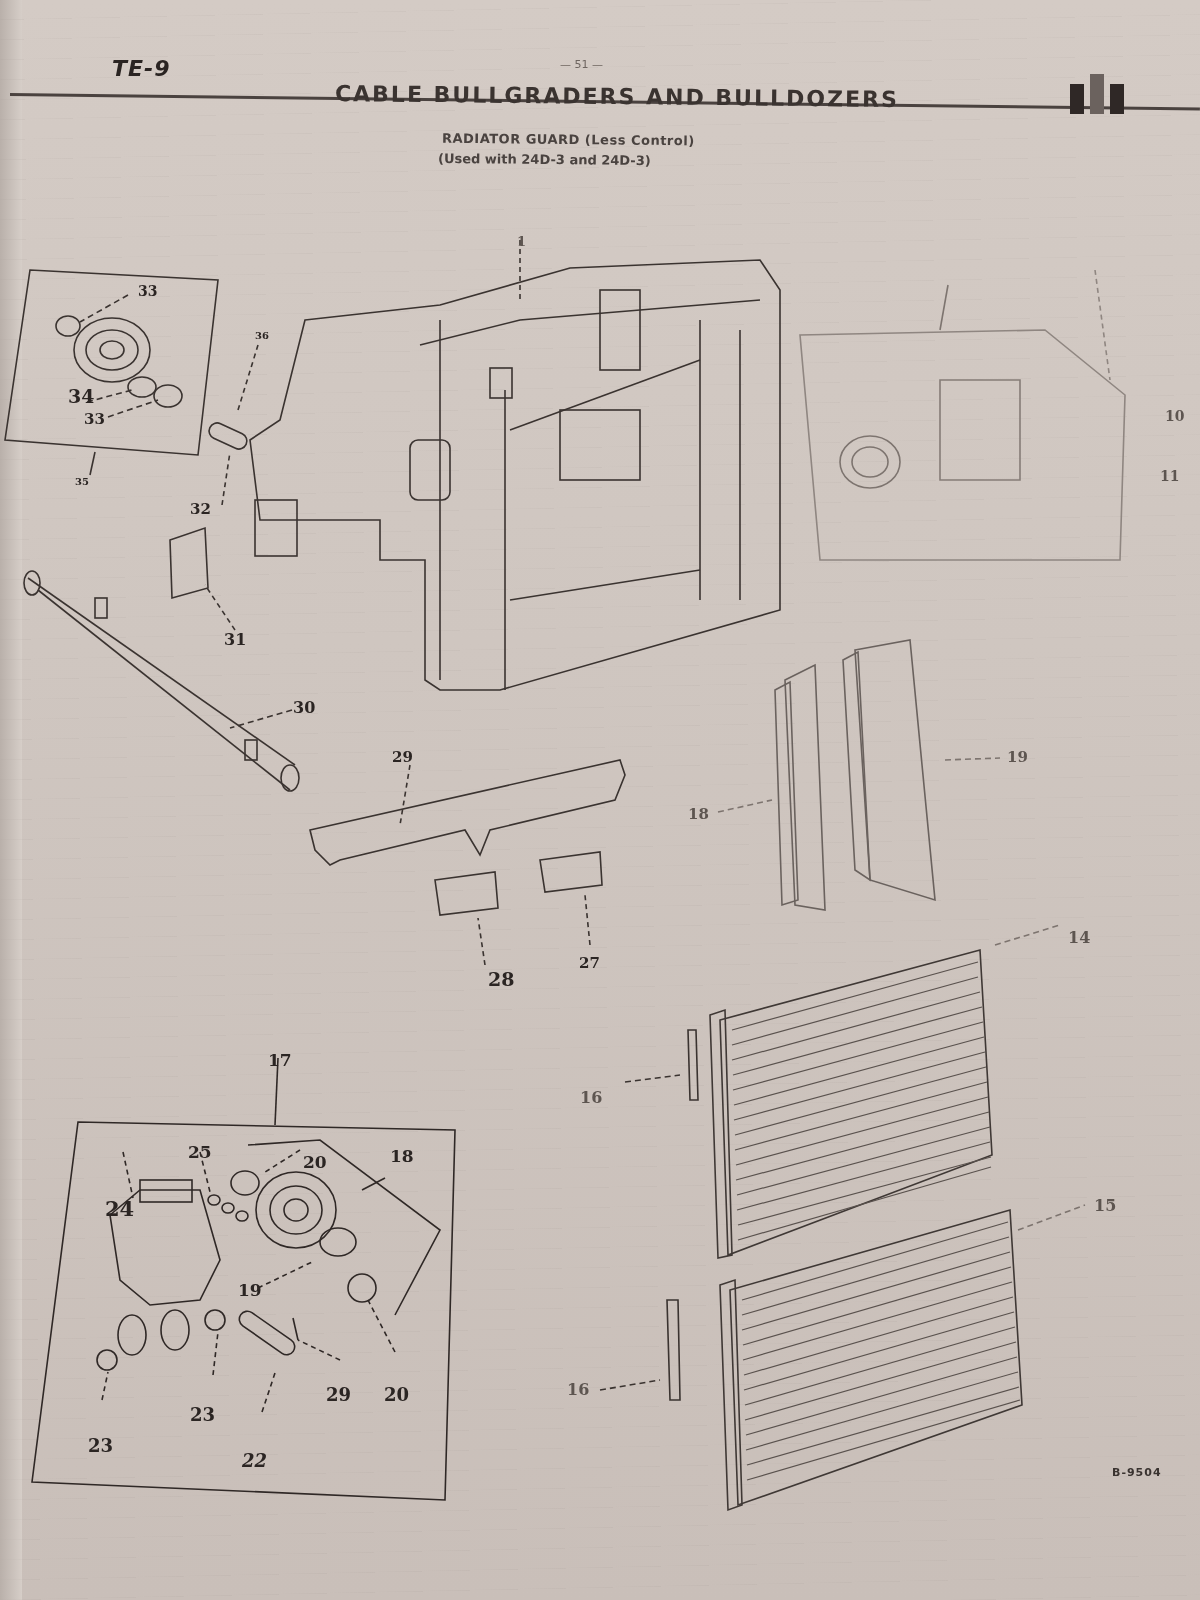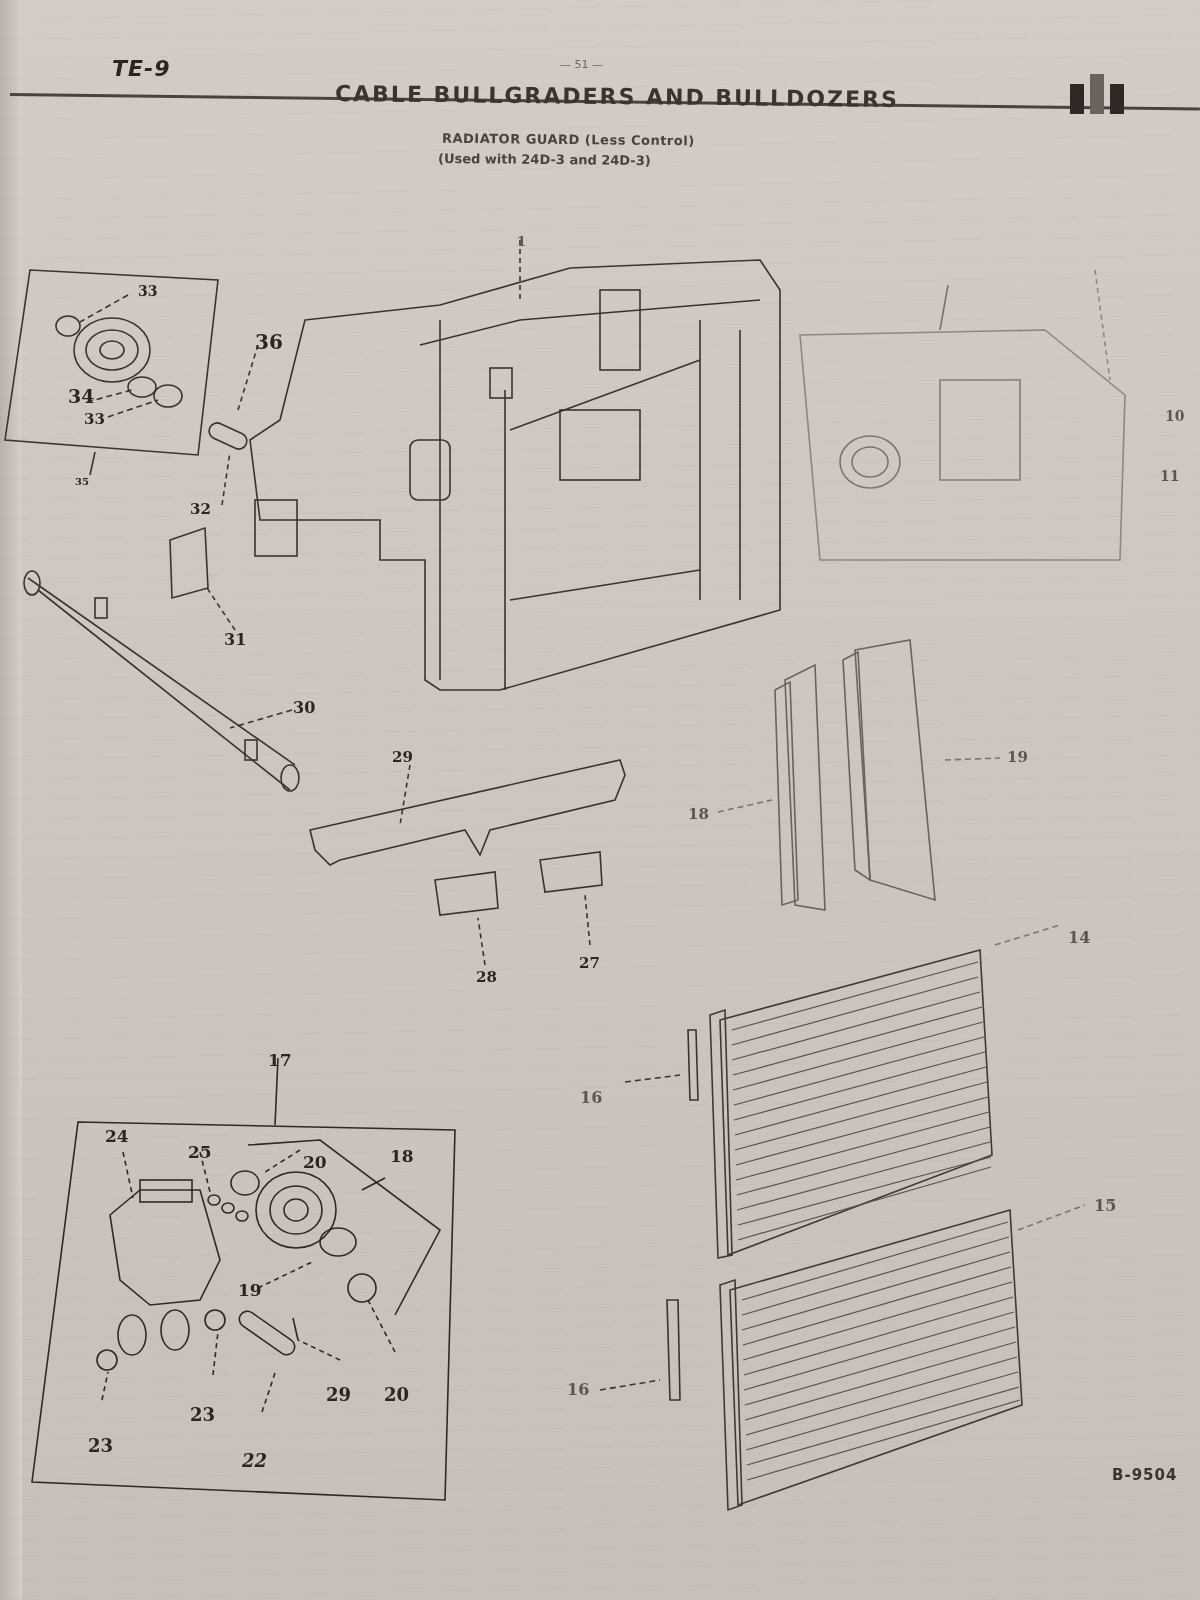--- a/index.html
+++ b/index.html
@@ -47,21 +47,21 @@
   .subtitle2 {
     position:absolute; left:438px; top:152px; font-size:13px; font-weight:bold;
     color:#4a4340; transform:rotate(0.6deg);
   }
   .callout {
     position:absolute; font-family:"DejaVu Serif", serif; font-weight:bold;
     font-size:17px; color:#2b2523;
   }
   .callout.faint { color:#5d5550; }
   .plate-no {
-    position:absolute; left:1112px; top:1466px; font-size:15px; font-weight:bold;
+    position:absolute; left:1112px; top:1466px; font-size:11px; font-weight:bold;
     color:#3a3330; letter-spacing:1px;
   }
   svg.drawing { position:absolute; left:0; top:0; }
 </style>
 </head>
 <body>
 
 <div class="page"></div>
 <div class="page-edge"></div>
 <div class="rule-lines"></div>
@@ -228,40 +228,40 @@
     <path d="M 340 1360 L 298 1340" stroke-dasharray="5,4"></path>
     <path d="M 262 1412 L 276 1370" stroke-dasharray="5,4"></path>
     <path d="M 213 1375 L 218 1332" stroke-dasharray="5,4"></path>
     <path d="M 102 1400 L 108 1372" stroke-dasharray="5,4"></path>
     <path d="M 293 1318 L 298 1340"></path>
   </g>
 </svg>
 
 <div class="callout faint" style="left:517px;top:234px;font-size:13px;">1</div>
 <div class="callout" style="left:138px;top:283px;font-size:14px;">33</div>
-<div class="callout" style="left:255px;top:330px;font-size:20px;">36</div>
+<div class="callout" style="left:255px;top:330px;font-size:10px;">36</div>
 <div class="callout" style="left:68px;top:385px;font-size:19px;">34</div>
 <div class="callout" style="left:84px;top:410px;font-size:15px;">33</div>
 <div class="callout" style="left:75px;top:476px;font-size:10px;">35</div>
 <div class="callout" style="left:190px;top:500px;font-size:15px;">32</div>
 <div class="callout" style="left:224px;top:630px;font-size:16px;">31</div>
 <div class="callout" style="left:293px;top:698px;font-size:16px;">30</div>
 <div class="callout" style="left:392px;top:748px;font-size:15px;">29</div>
-<div class="callout" style="left:476px;top:968px;font-size:15px;">28</div>
+<div class="callout" style="left:488px;top:968px;font-size:19px;">28</div>
 <div class="callout" style="left:579px;top:954px;font-size:15px;">27</div>
 <div class="callout faint" style="left:688px;top:805px;font-size:15px;">18</div>
 <div class="callout faint" style="left:1007px;top:748px;font-size:15px;">19</div>
 <div class="callout faint" style="left:1165px;top:408px;font-size:14px;">10</div>
 <div class="callout faint" style="left:1160px;top:468px;font-size:14px;">11</div>
 <div class="callout faint" style="left:1068px;top:928px;font-size:16px;">14</div>
 <div class="callout faint" style="left:580px;top:1088px;font-size:16px;">16</div>
 <div class="callout faint" style="left:1094px;top:1196px;font-size:16px;">15</div>
 <div class="callout faint" style="left:567px;top:1380px;font-size:16px;">16</div>
 <div class="callout" style="left:268px;top:1050px;font-size:17px;">17</div>
-<div class="callout" style="left:105px;top:1126px;font-size:17px;">24</div>
+<div class="callout" style="left:105px;top:1196px;font-size:21px;">24</div>
 <div class="callout" style="left:188px;top:1142px;font-size:17px;">25</div>
 <div class="callout" style="left:303px;top:1152px;font-size:17px;">20</div>
 <div class="callout" style="left:390px;top:1146px;font-size:17px;">18</div>
 <div class="callout" style="left:238px;top:1280px;font-size:17px;">19</div>
 <div class="callout" style="left:190px;top:1404px;font-size:18px;">23</div>
 <div class="callout" style="left:326px;top:1384px;font-size:18px;">29</div>
 <div class="callout" style="left:384px;top:1384px;font-size:18px;">20</div>
 <div class="callout" style="left:88px;top:1435px;font-size:18px;">23</div>
 <div class="callout" style="left:242px;top:1450px;font-size:18px;font-style:italic;">22</div>
 

